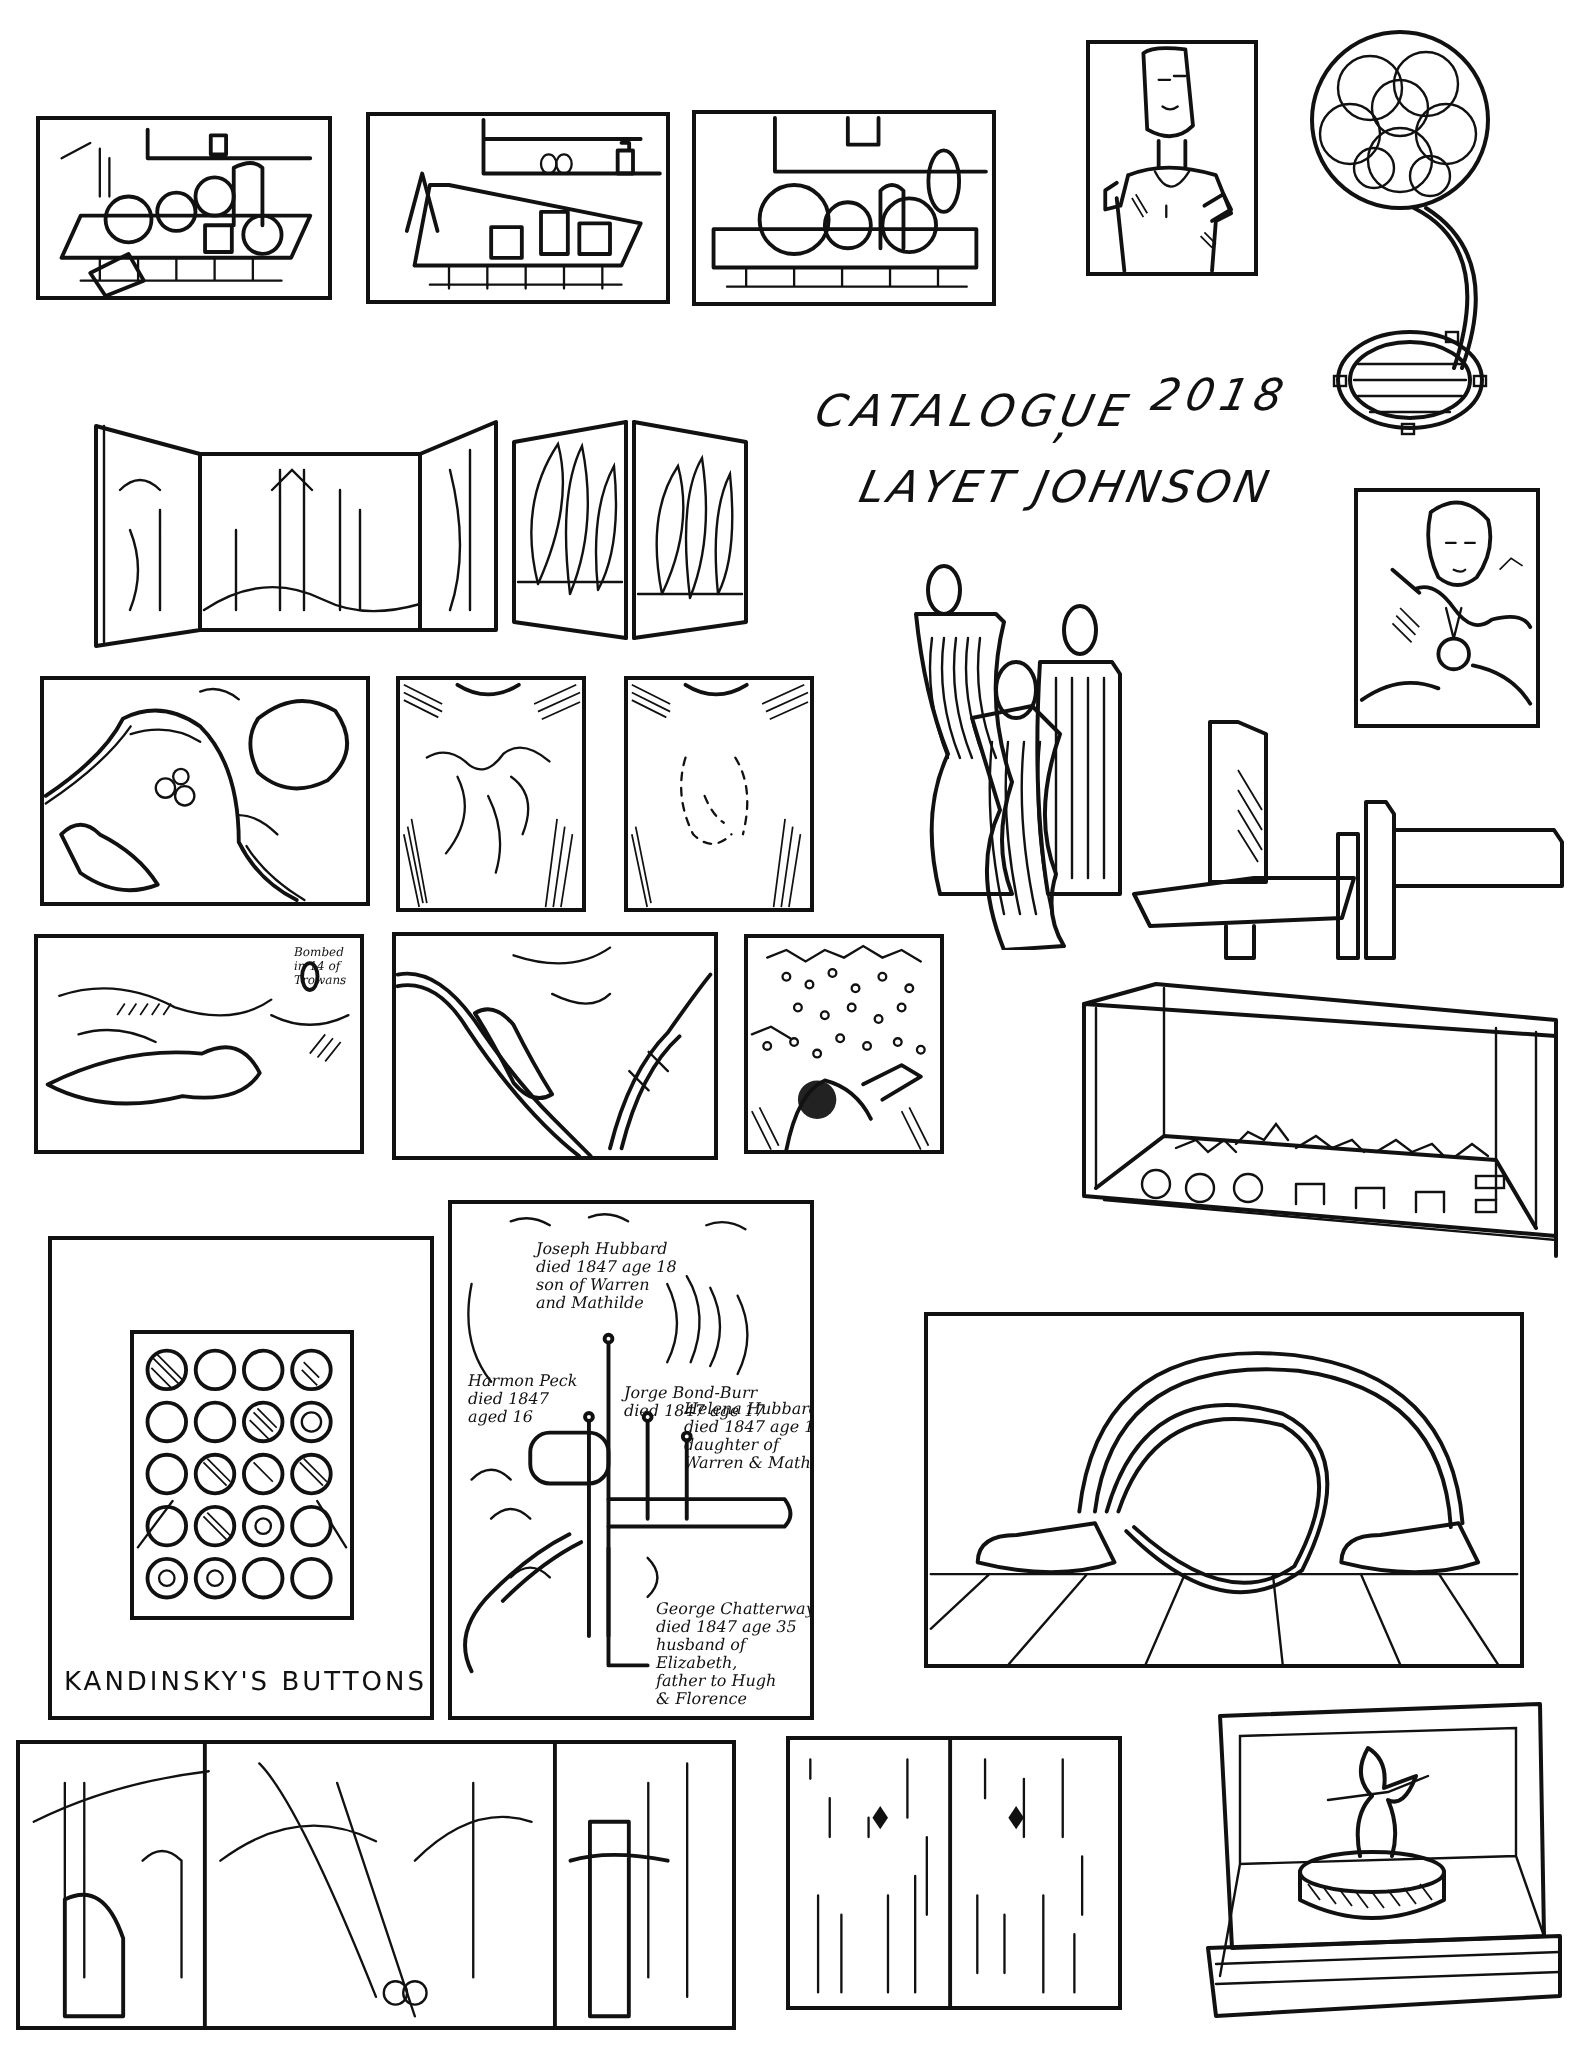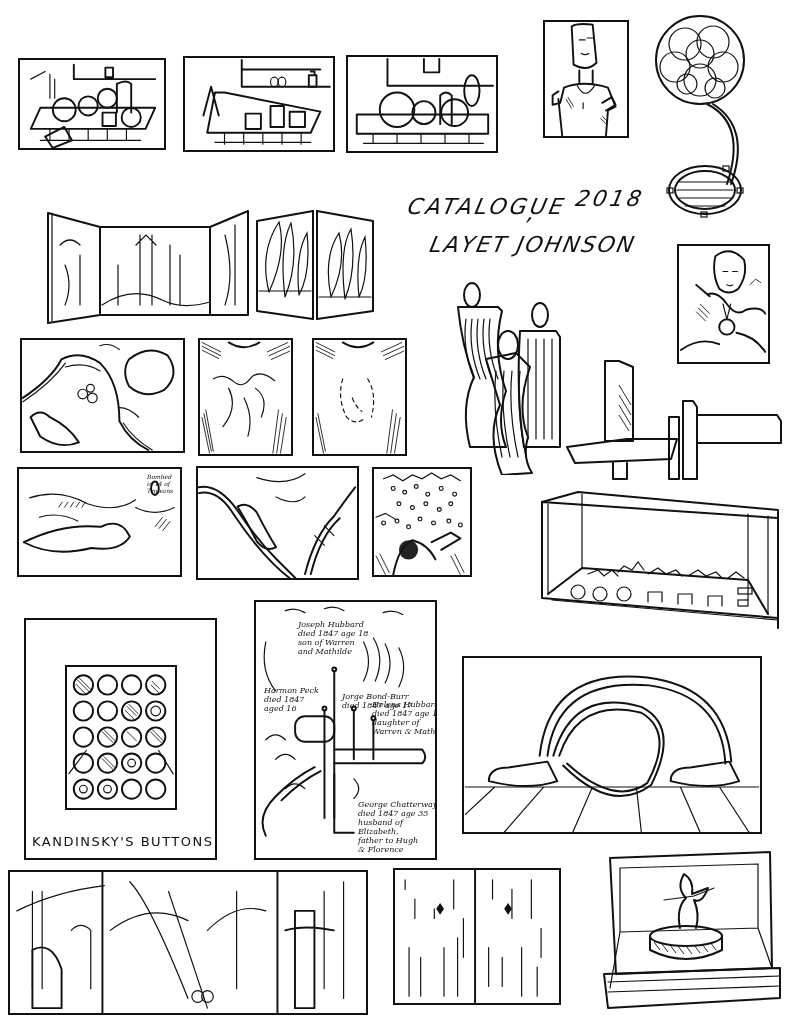--- a/index.html
+++ b/index.html
@@ -290,21 +290,21 @@
       <circle cx="17" cy="126" r="4" class="thin"></circle>
         <circle cx="42" cy="126" r="4" class="thin"></circle>
       <circle cx="67" cy="99" r="4" class="thin"></circle>
         <circle cx="92" cy="45" r="5" class="thin"></circle>
       <path class="thin" d="M2 110 L20 86 M110 110 L95 86"></path>
     </svg>
   </div>
   <div class="caption" style="left:6px;top:214px;">KANDINSKY'S BUTTONS</div>
 </div>
 
-<div class="panel" style="left:254px;top:600px;width:183px;height:260px;">
+<div class="panel" style="left:224px;top:600px;width:183px;height:260px;">
   <svg viewBox="0 0 183 260">
     <path class="thin" d="M30 8 q10 -4 20 2 M70 6 q10 -4 20 2 M130 10 q10 -4 20 2 M10 40 q-6 30 10 50"></path>
     <path class="thin" d="M110 40 q10 20 0 40 M120 36 q12 20 2 44 M132 42 q10 20 0 40 M146 46 q10 20 0 40"></path>
     <path class="stroke" d="M80 70 v150 M70 110 v110 M100 110 v50 M120 120 v40"></path>
     <circle class="stroke" cx="80" cy="68" r="2"></circle>
       <circle class="stroke" cx="70" cy="108" r="2"></circle>
       <circle class="stroke" cx="100" cy="108" r="2"></circle>
       <circle class="stroke" cx="120" cy="118" r="2"></circle>
     <rect class="stroke" x="40" y="116" width="40" height="26" rx="10"></rect>
     <path class="stroke" d="M80 150 h90 q6 8 0 14 h-90"></path>

